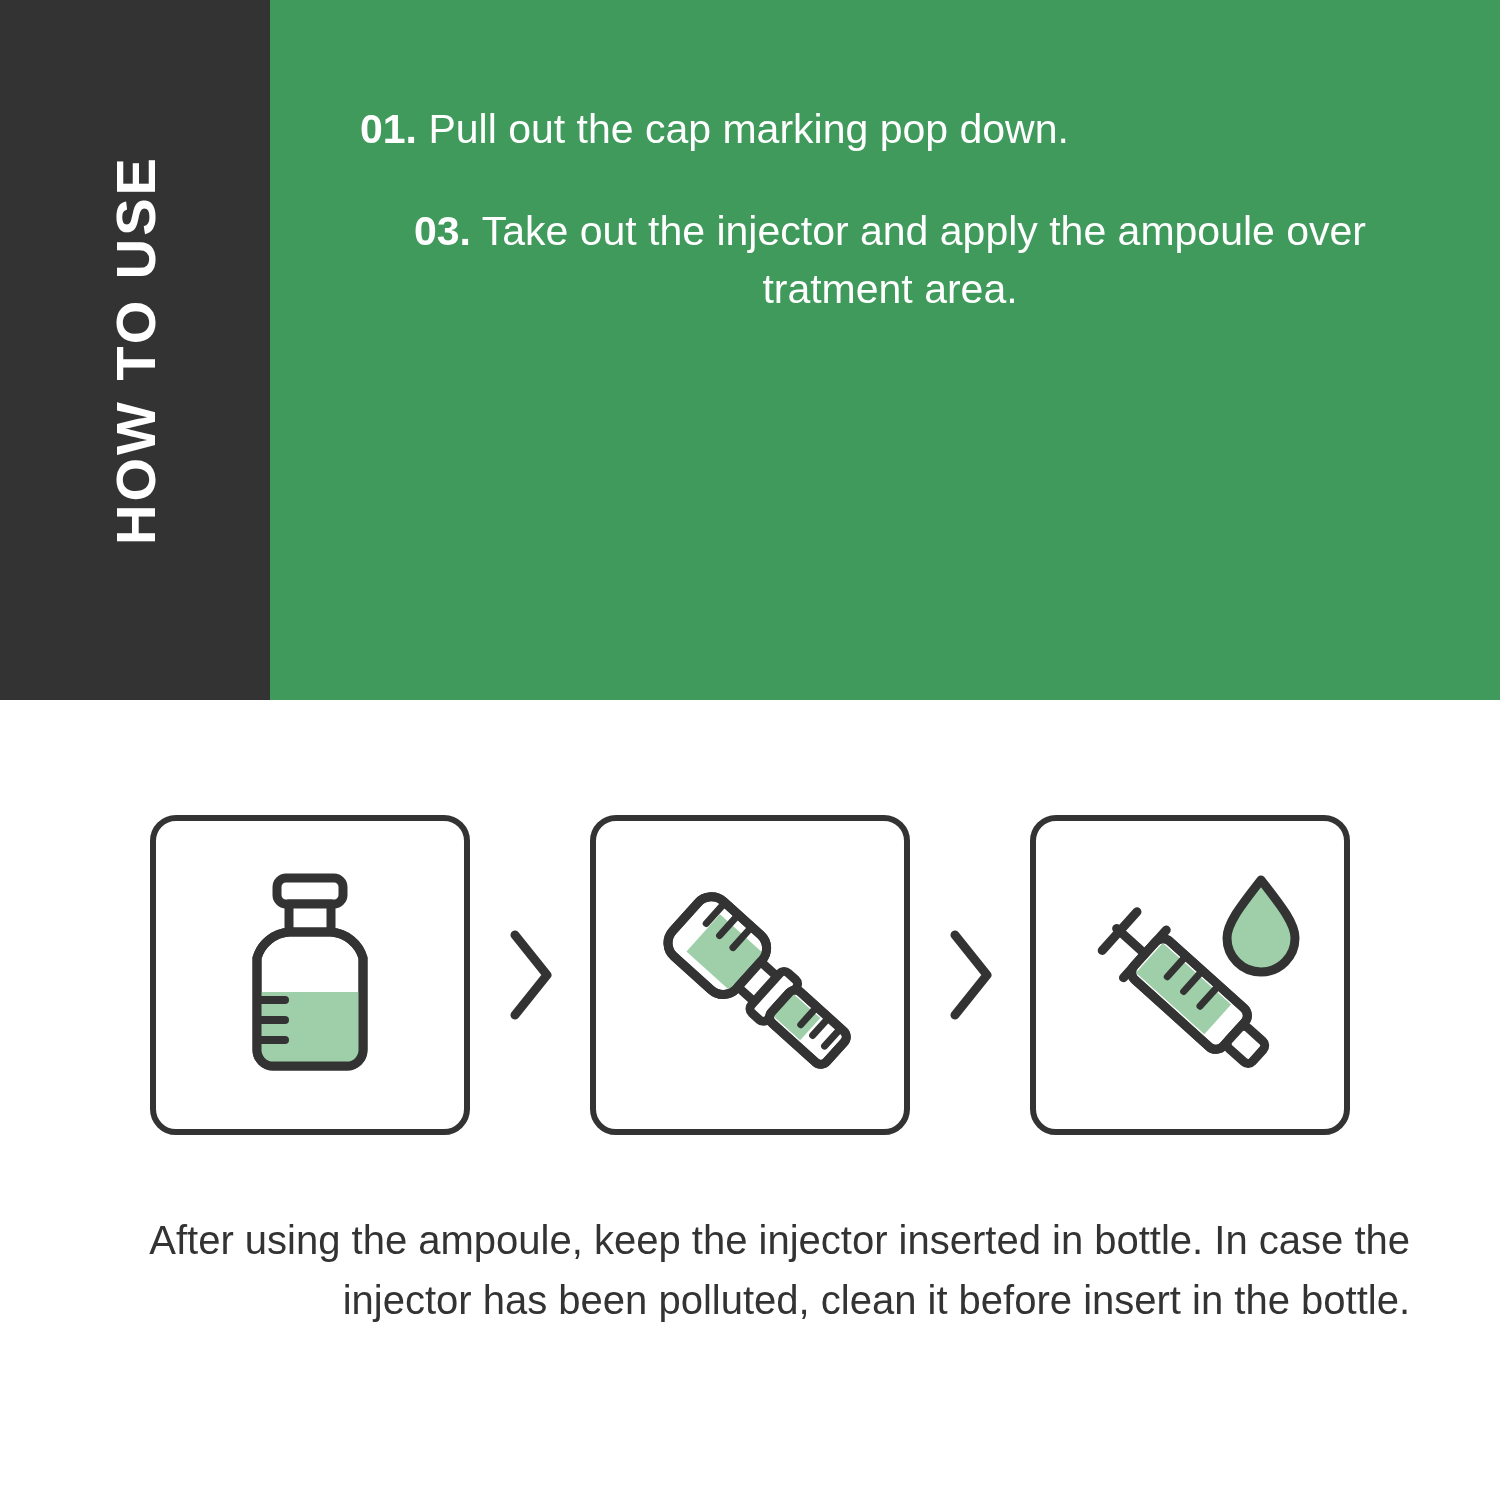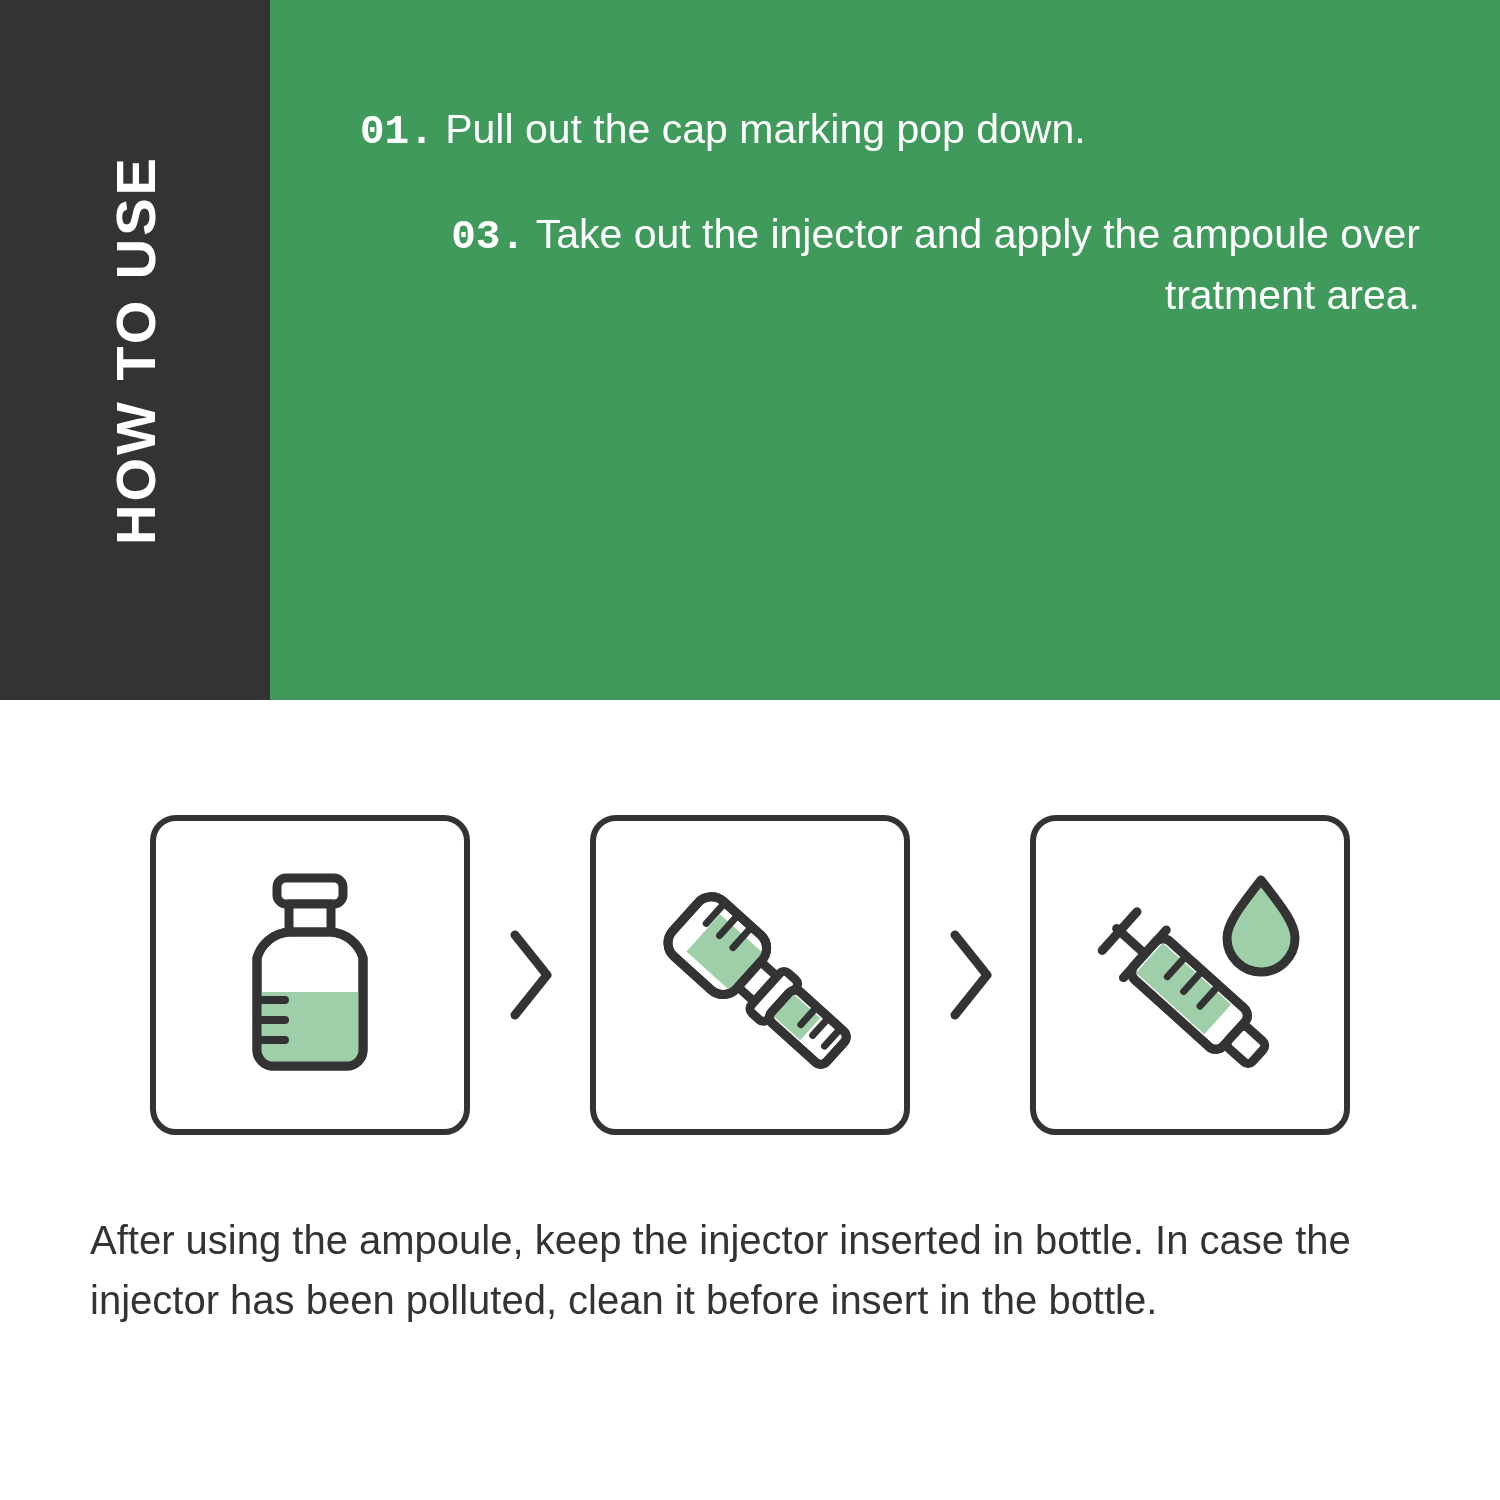--- a/index.html
+++ b/index.html
@@ -67,24 +67,23 @@
     line-height: 1.42;
     text-align: justify;
     margin-bottom: 44px;
     font-family: "Liberation Sans", sans-serif;
     font-weight: 300;
   }
   .step:last-child { margin-bottom: 0; }
 
   .step .num {
     font-weight: bold;
-    font-family: Liberation Mono, monospace;
-  }
-
-  .step-3 { text-align: right; }
+  }
+
+  .step-3 { text-align: center; }
   .step-1 { text-align: left; }
 
   
   .bottom-panel {
     position: absolute;
     left: 0;
     top: 700px;
     width: 1500px;
     height: 800px;
     background: #ffffff;
@@ -119,21 +118,21 @@
     display: flex;
     align-items: center;
     justify-content: center;
   }
 
   .footer-note {
     position: absolute;
     left: 0;
     top: 510px;
     width: 1500px;
-    text-align: left;
+    text-align: right;
     color: #333333;
     font-size: 40px;
     line-height: 1.5;
     padding: 0 90px;
     box-sizing: border-box;
     font-family: "Liberation Sans", sans-serif;
     font-weight: 300;
   }
 </style>
 </head>

